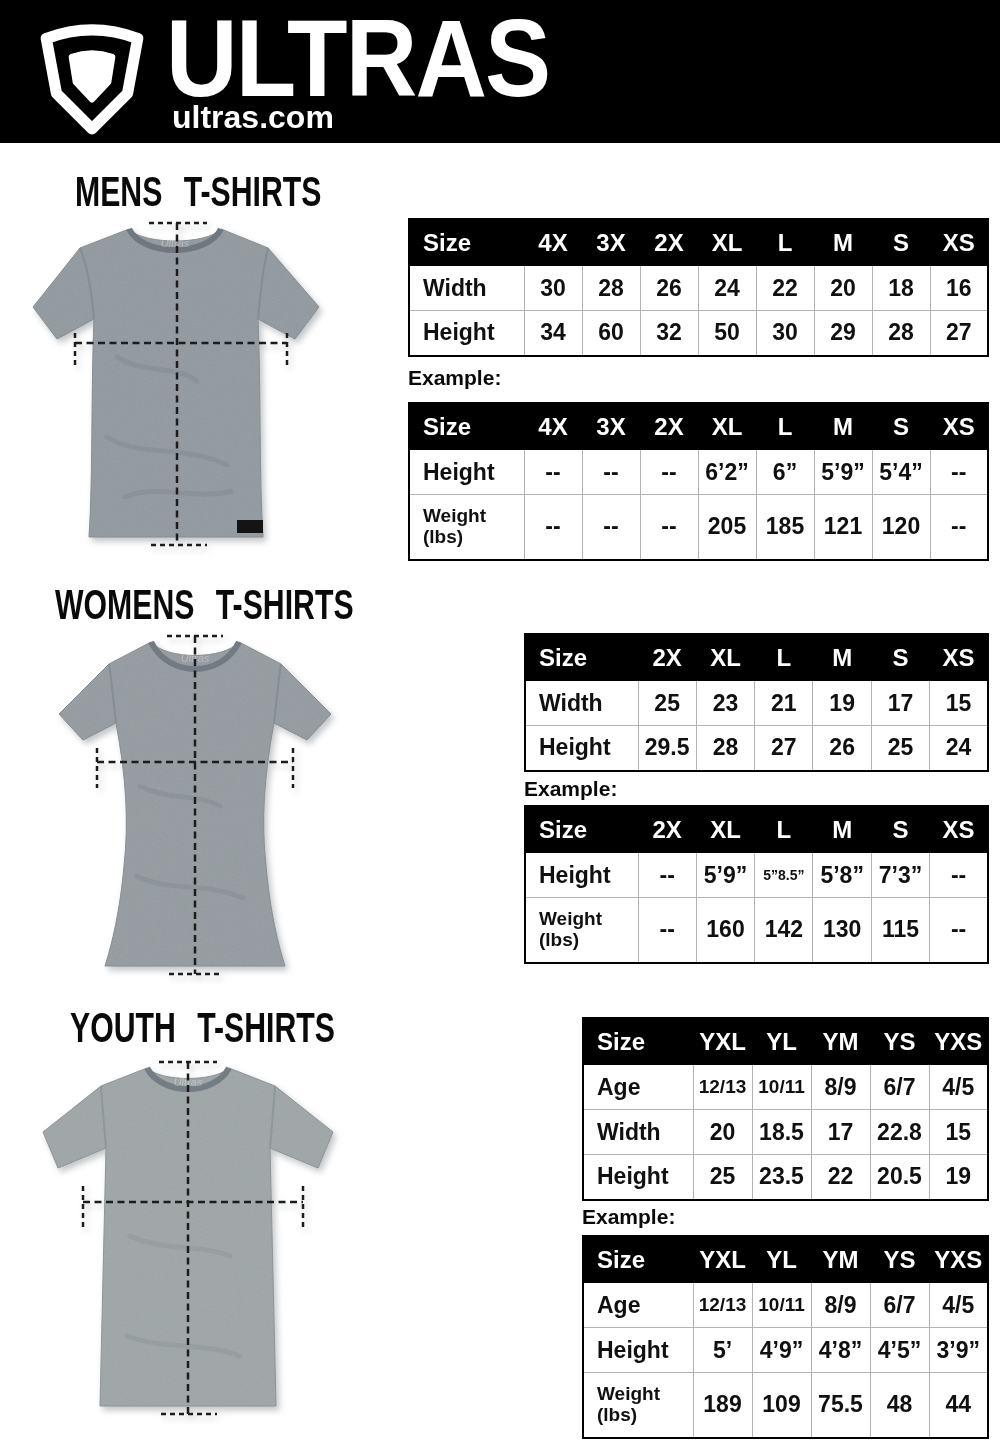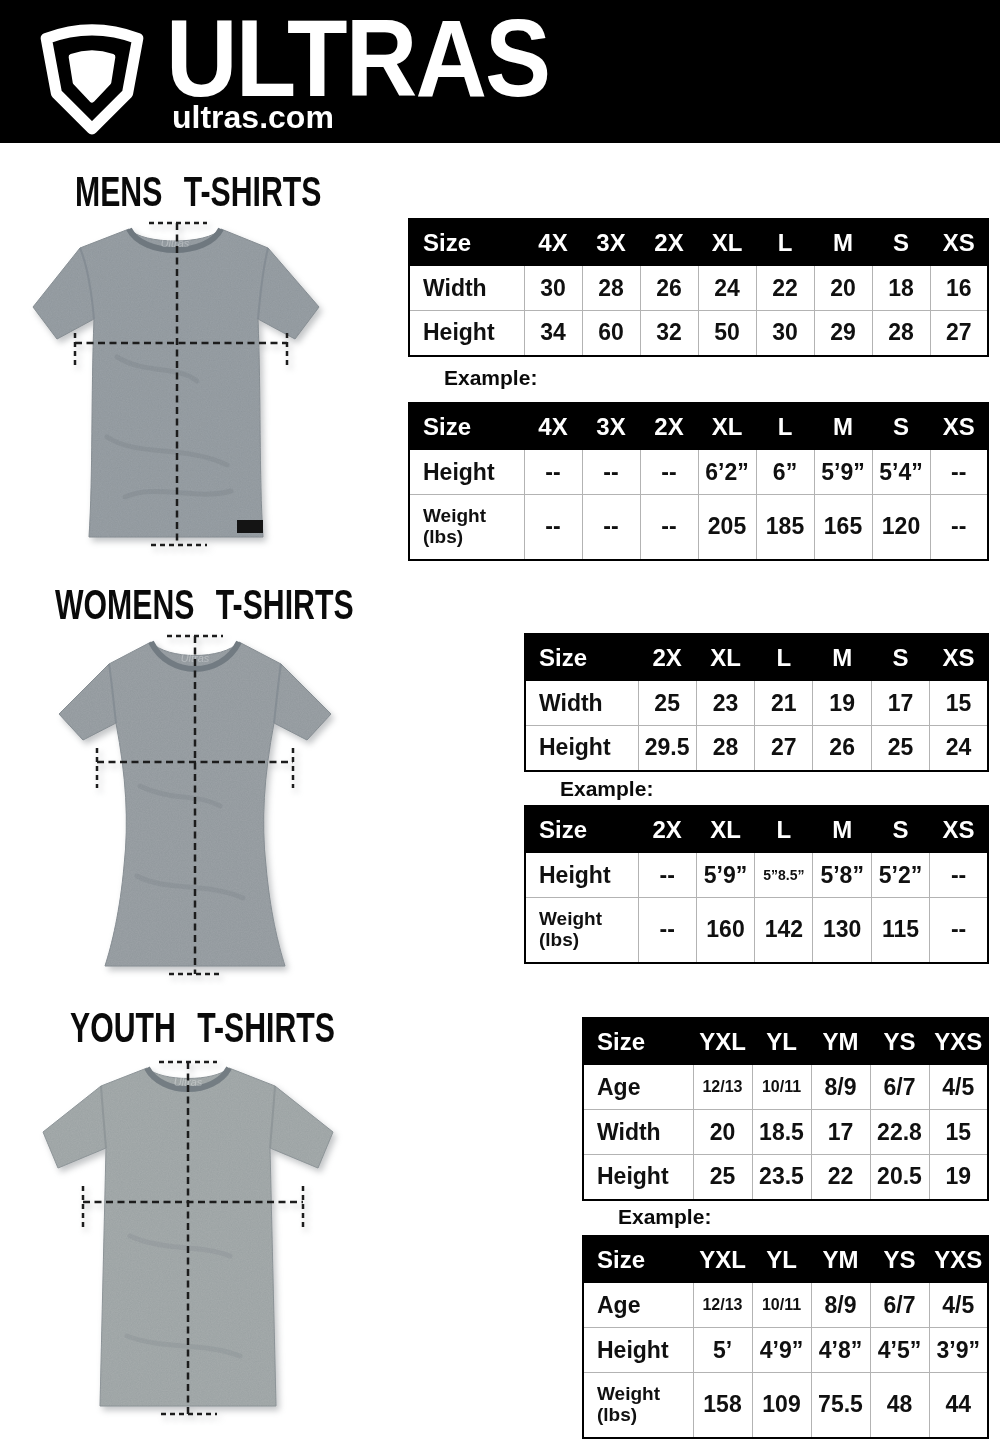--- a/index.html
+++ b/index.html
@@ -36,25 +36,25 @@
   #womens-table2{left:524px;top:805px;width:465px;}
   #youth-table1{left:582px;top:1017px;width:407px;}
   #youth-table2{left:582px;top:1235px;width:407px;}
   .size-table{border-collapse:collapse;table-layout:fixed;width:100%;border:2px solid #000;background:#fff;}
   .size-table th,.size-table td{border:1px solid #b3b3b3;font-weight:bold;text-align:center;padding:0;overflow:hidden;}
   .size-table thead th{background:#000;color:#fff;border-color:#000;font-size:24px;height:45px;margin-left:48px;}
   .size-table tbody tr{height:45px;}
   .size-table tbody tr.tall{height:65px;}
   .size-table td{font-size:23px;color:#101010;}
   .size-table .lbl{text-align:left;padding-left:13px;}
-  .size-table td.sm{font-size:16px;}
+  .size-table td.sm{font-size:19px;}
   .size-table td.xs{font-size:14px;}
   .sub{display:block;font-size:19px;line-height:1.08;font-weight:bold;}
   
-  .example-label{position:absolute;font-size:21px;font-weight:bold;color:#0a0a0a;margin-left:36px;}
+  .example-label{position:absolute;font-size:21px;font-weight:bold;color:#0a0a0a;}
   #mens-example{left:408px;top:366px;}
   #womens-example{left:524px;top:777px;}
   #youth-example{left:582px;top:1205px;}
 </style>
 </head>
 <body>
 
 <div class="header">
   <svg class="logo" width="124" height="128" viewBox="0 0 122 126" aria-hidden="true">
     <path d="M16,30 Q61,13 106,30 L96,84 L61,119 L26,84 Z" fill="none" stroke="#ffffff" stroke-width="11" stroke-linejoin="round"></path>
@@ -263,21 +263,21 @@
         <tr class="tall">
           <td class="lbl">
             <span class="sub">Weight</span>
             <span class="sub">(lbs)</span>
           </td>
           <td>--</td>
           <td>--</td>
           <td>--</td>
           <td>205</td>
           <td>185</td>
-          <td>165</td>
+          <td>121</td>
           <td>120</td>
           <td>--</td>
         </tr>
       </tbody>
     </table>
   </div>
 
 <div class="tbl-host" id="womens-table1">
     <table class="size-table">
       <colgroup>
@@ -345,21 +345,21 @@
           <th>XS</th>
         </tr>
       </thead>
       <tbody>
         <tr>
           <td class="lbl">Height</td>
           <td>--</td>
           <td>5’9”</td>
           <td class="xs">5”8.5”</td>
           <td>5’8”</td>
-          <td>5’2”</td>
+          <td>7’3”</td>
           <td>--</td>
         </tr>
         <tr class="tall">
           <td class="lbl">
             <span class="sub">Weight</span>
             <span class="sub">(lbs)</span>
           </td>
           <td>--</td>
           <td>160</td>
           <td>142</td>
@@ -455,21 +455,21 @@
           <td>4’9”</td>
           <td>4’8”</td>
           <td>4’5”</td>
           <td>3’9”</td>
         </tr>
         <tr class="tall">
           <td class="lbl">
             <span class="sub">Weight</span>
             <span class="sub">(lbs)</span>
           </td>
-          <td>158</td>
+          <td>189</td>
           <td>109</td>
           <td>75.5</td>
           <td>48</td>
           <td>44</td>
         </tr>
       </tbody>
     </table>
   </div>
 
 </body></html>

